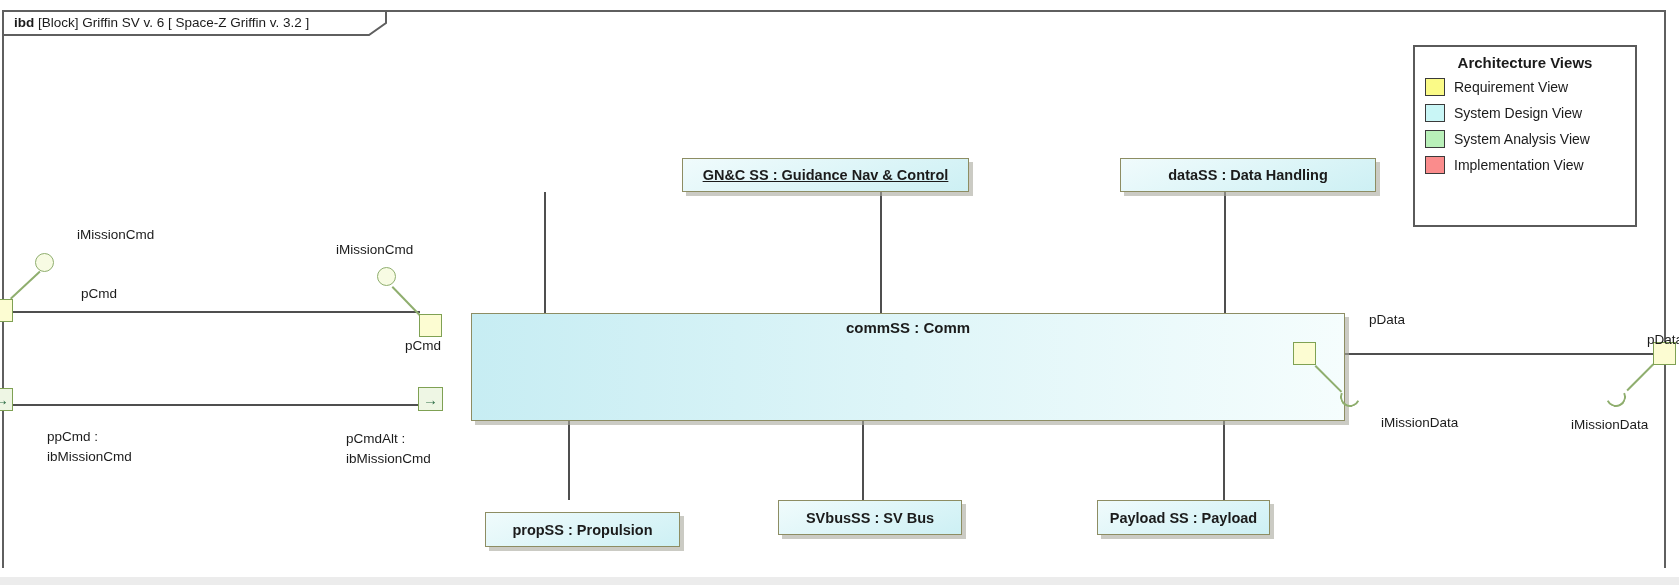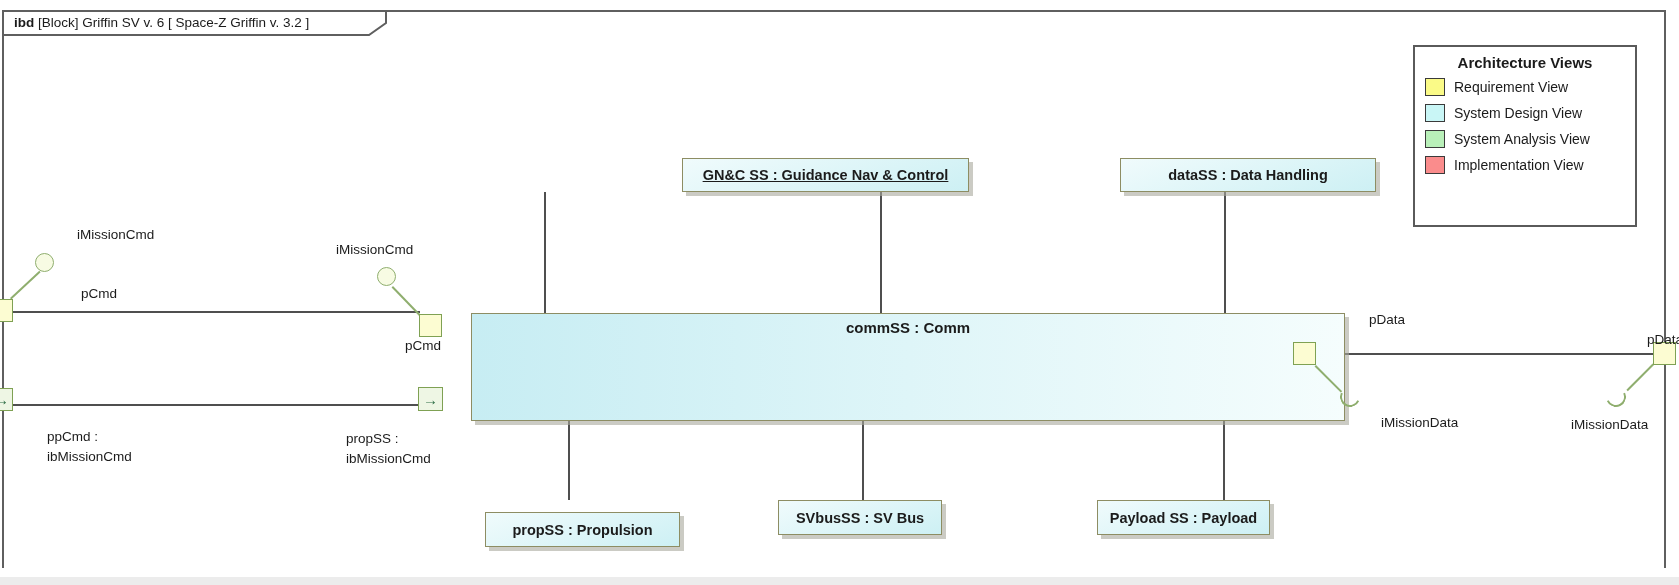--- a/index.html
+++ b/index.html
@@ -98,21 +98,21 @@
   </div>
   <div class="node" id="block-datass" style="left:1120px;top:158px;width:256px;height:34px;">
     <span class="node-label">dataSS : Data Handling</span>
   </div>
   <div class="node" id="block-comm" style="left:431px;top:313px;width:874px;height:108px;margin-left:40px;">
     <span class="node-label">commSS : Comm</span>
   </div>
   <div class="node" id="block-propss" style="left:485px;top:512px;width:195px;height:35px;">
     <span class="node-label">propSS : Propulsion</span>
   </div>
-  <div class="node" id="block-svbusss" style="left:778px;top:500px;width:164px;height:35px;">
+  <div class="node" id="block-svbusss" style="left:778px;top:500px;width:184px;height:35px;">
     <span class="node-label">SVbusSS : SV Bus</span>
   </div>
   <div class="node" id="block-payloadss" style="left:1097px;top:500px;width:173px;height:35px;">
     <span class="node-label">Payload SS : Payload</span>
   </div>
 
   <div class="stem" style="left:10px;top:298px;width:40px;transform:rotate(-43deg);"></div>
   <div class="ball" style="left:35px;top:253px;"></div>
   <div class="stem" style="left:393px;top:286px;width:40px;transform:rotate(46deg);"></div>
   <div class="ball" style="left:377px;top:267px;"></div>
@@ -131,20 +131,20 @@
     </div>
   <div class="port" style="left:1293px;top:342px;"></div>
   <div class="port" style="left:1653px;top:342px;"></div>
 
   <div class="lbl" style="left:33px;top:227px;">iMissionCmd</div>
   <div class="lbl" style="left:37px;top:286px;">pCmd</div>
   <div class="lbl two-line" style="left:3px;top:427px;width:125px;">ppCmd :
 ibMissionCmd</div>
   <div class="lbl" style="left:292px;top:242px;">iMissionCmd</div>
   <div class="lbl" style="left:361px;top:338px;">pCmd</div>
-  <div class="lbl two-line" style="left:302px;top:429px;width:122px;">propSS :
+  <div class="lbl two-line" style="left:302px;top:429px;width:122px;">pCmdAlt :
 ibMissionCmd</div>
   <div class="lbl" style="left:1325px;top:312px;">pData</div>
   <div class="lbl" style="left:1603px;top:332px;">pData</div>
   <div class="lbl" style="left:1337px;top:415px;">iMissionData</div>
   <div class="lbl" style="left:1527px;top:417px;">iMissionData</div>
 
 </div>
 
 </body></html>

